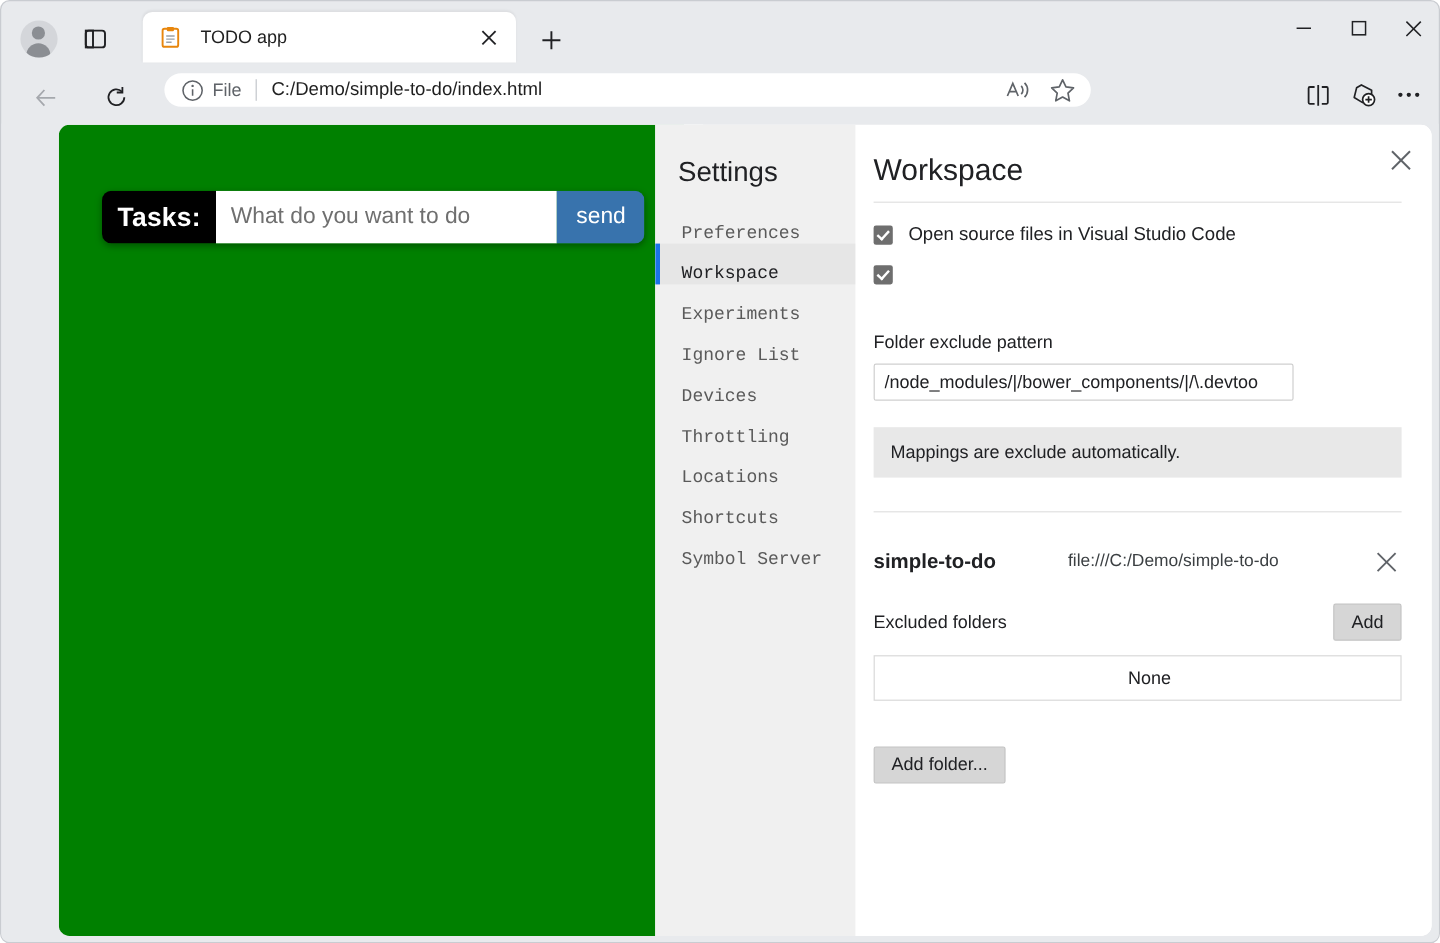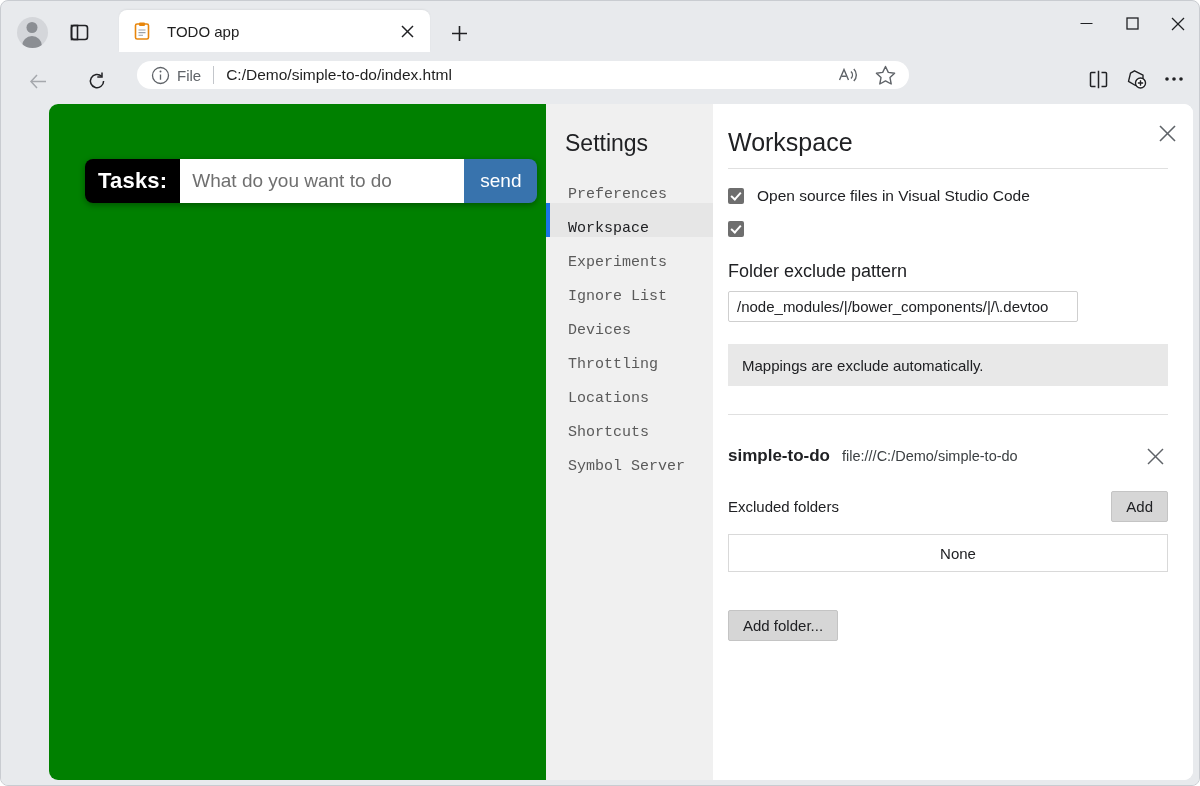--- a/index.html
+++ b/index.html
@@ -288,21 +288,21 @@
   }
   .cbox::after {
     content: ""; position: absolute;
     left: 5px; top: 2px;
     width: 4px; height: 8px;
     border: solid #ffffff;
     border-width: 0 2px 2px 0;
     transform: rotate(42deg);
   }
   .check-label { font-size: 15.5px; color: #202124; margin-left: 13px; }
-  .field-label { font-size: 18px; color: #202124; margin-top: 24px; }
+  .field-label { font-size: 15px; color: #202124; margin-top: 40px; }
   .text-input {
     margin-top: 9px;
     width: 350px; height: 31px;
     border: 1px solid #cfcfcf;
     border-radius: 2px;
     font-family: "Liberation Sans", sans-serif;
     font-size: 15px; color: #202124;
     padding: 0 8px;
     outline: none;
     background: #ffffff;
@@ -313,20 +313,21 @@
     background: #e8e8e8;
     display: flex; align-items: center;
     padding-left: 14px;
     font-size: 15px; color: #202124;
   }
   .sep { margin-top: 28px; width: 440px; height: 1px; background: #e0e0e0; }
   .fs-row {
     margin-top: 28px;
     display: flex; align-items: center;
     width: 440px;
+    gap: 48px;
   }
   .fs-name { font-size: 17px; font-weight: 700; color: #202124; }
   .fs-path { font-size: 14.5px; color: #3c4043; margin-left: 12px; }
   .fs-remove {
     margin-left: auto;
     width: 26px; height: 26px;
     display: flex; align-items: center; justify-content: center;
   }
   .ex-row {
     margin-top: 22px;

